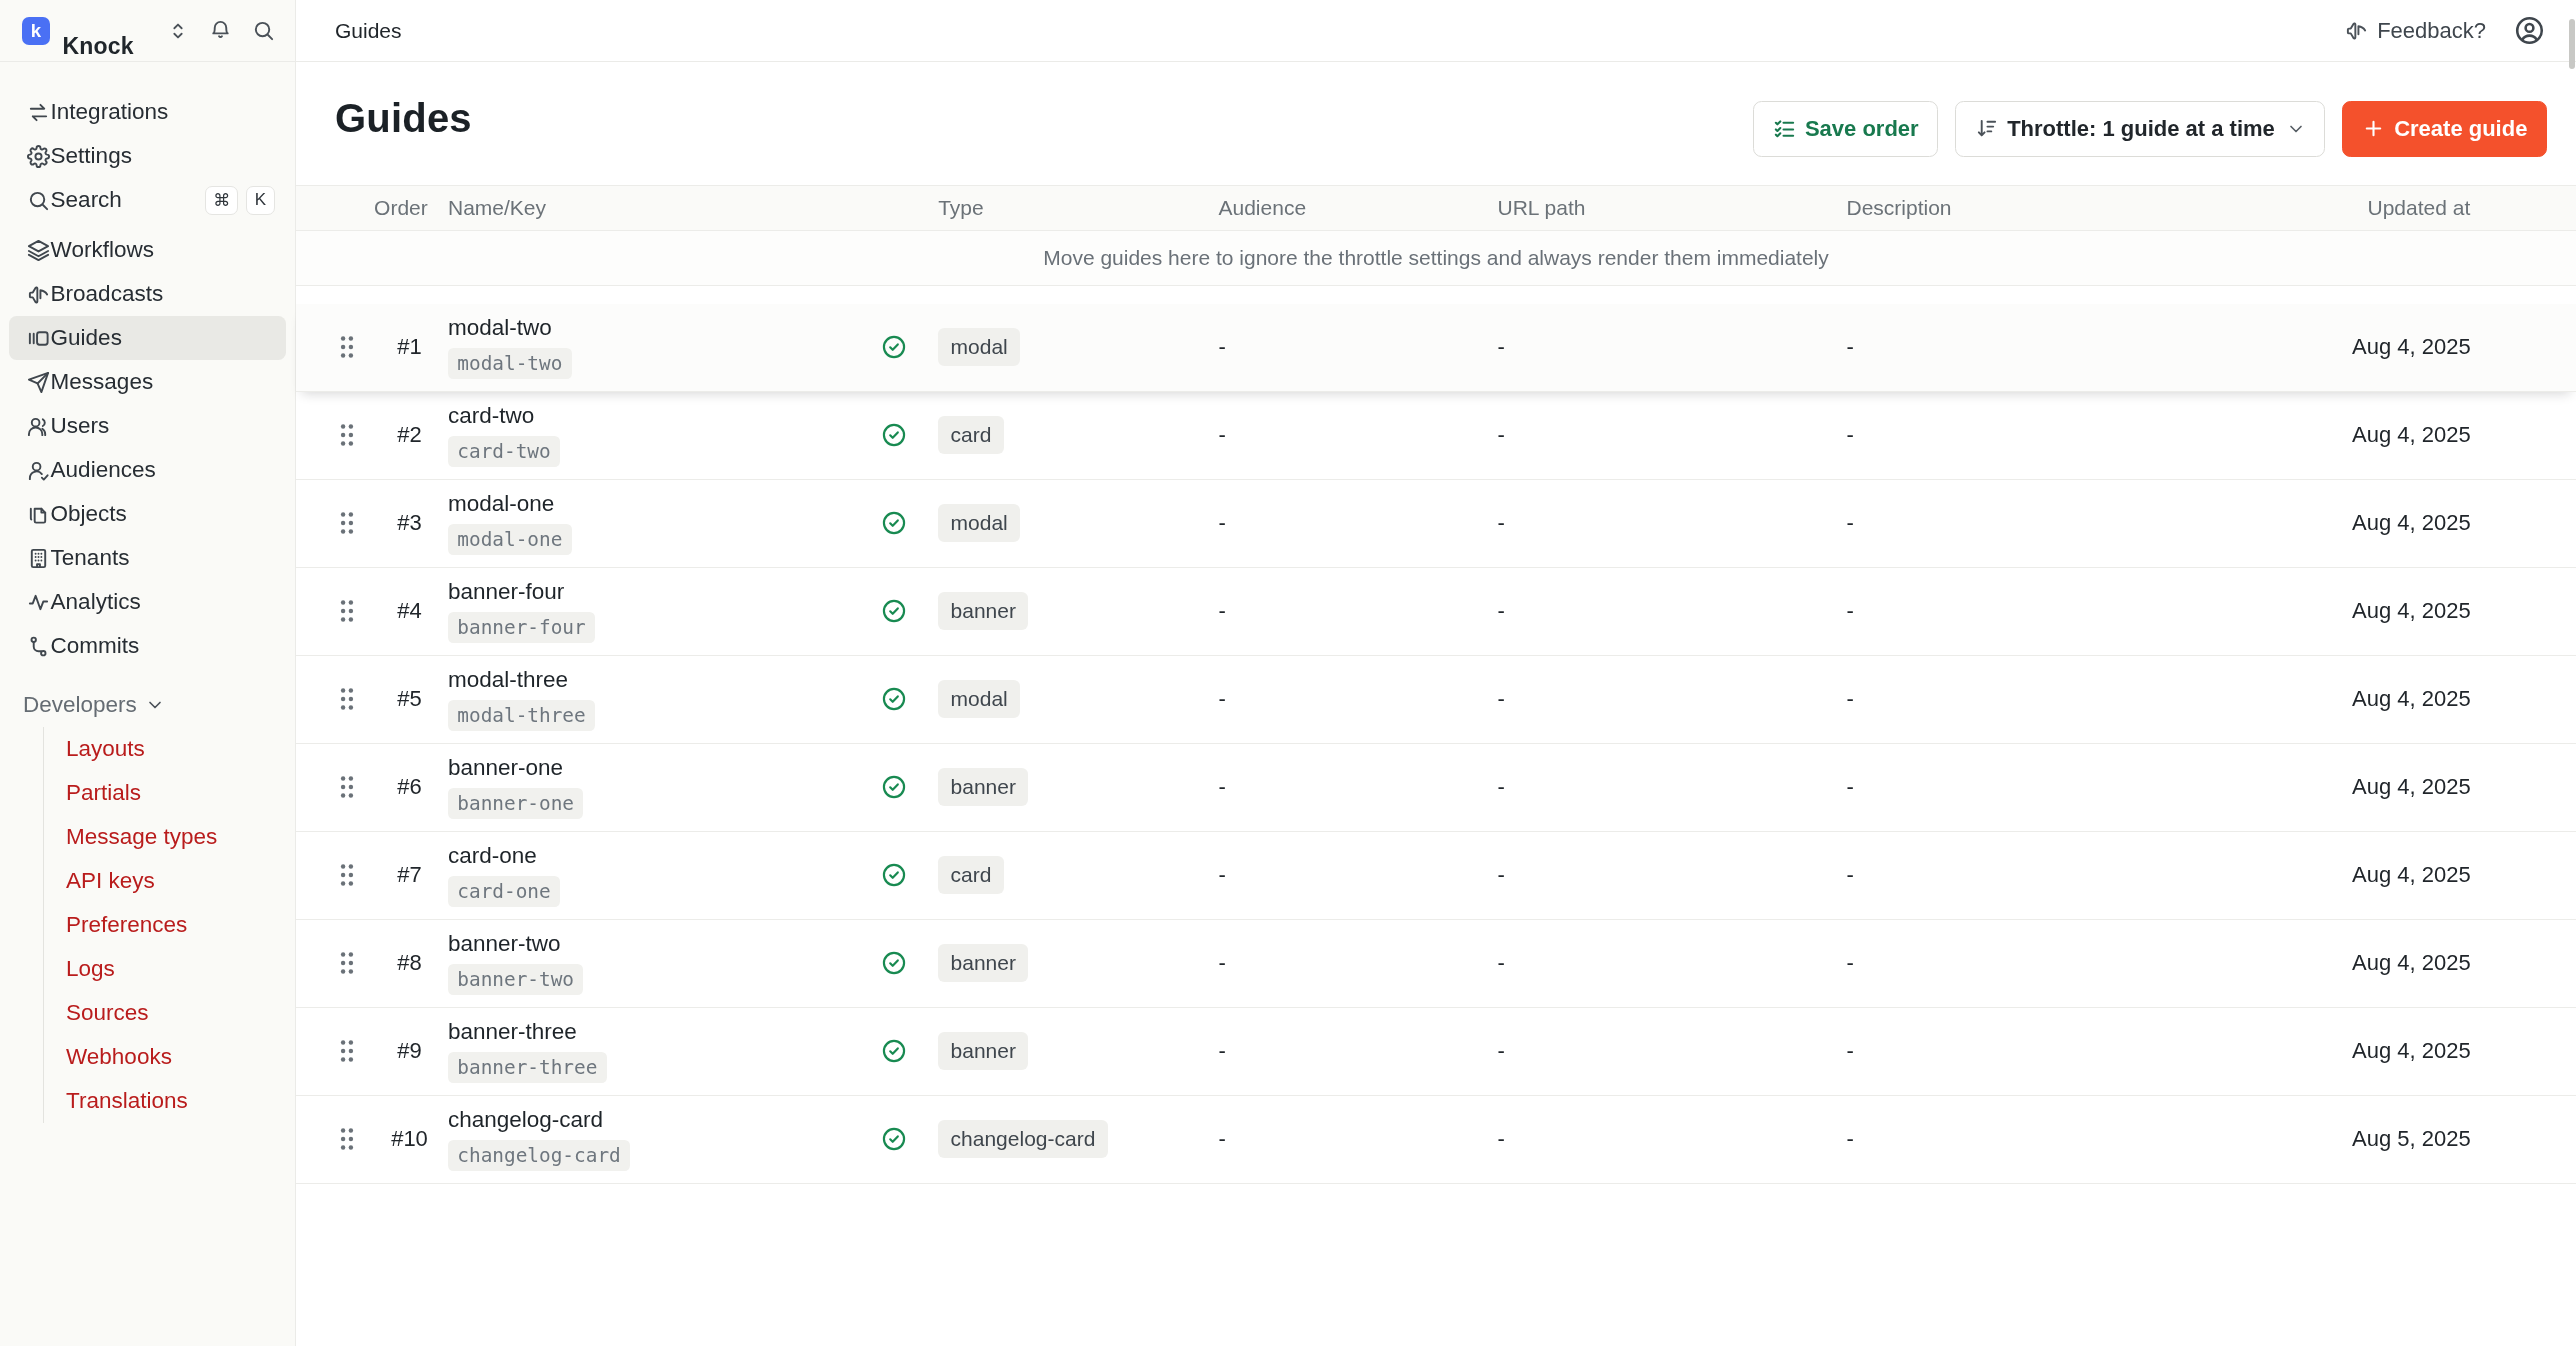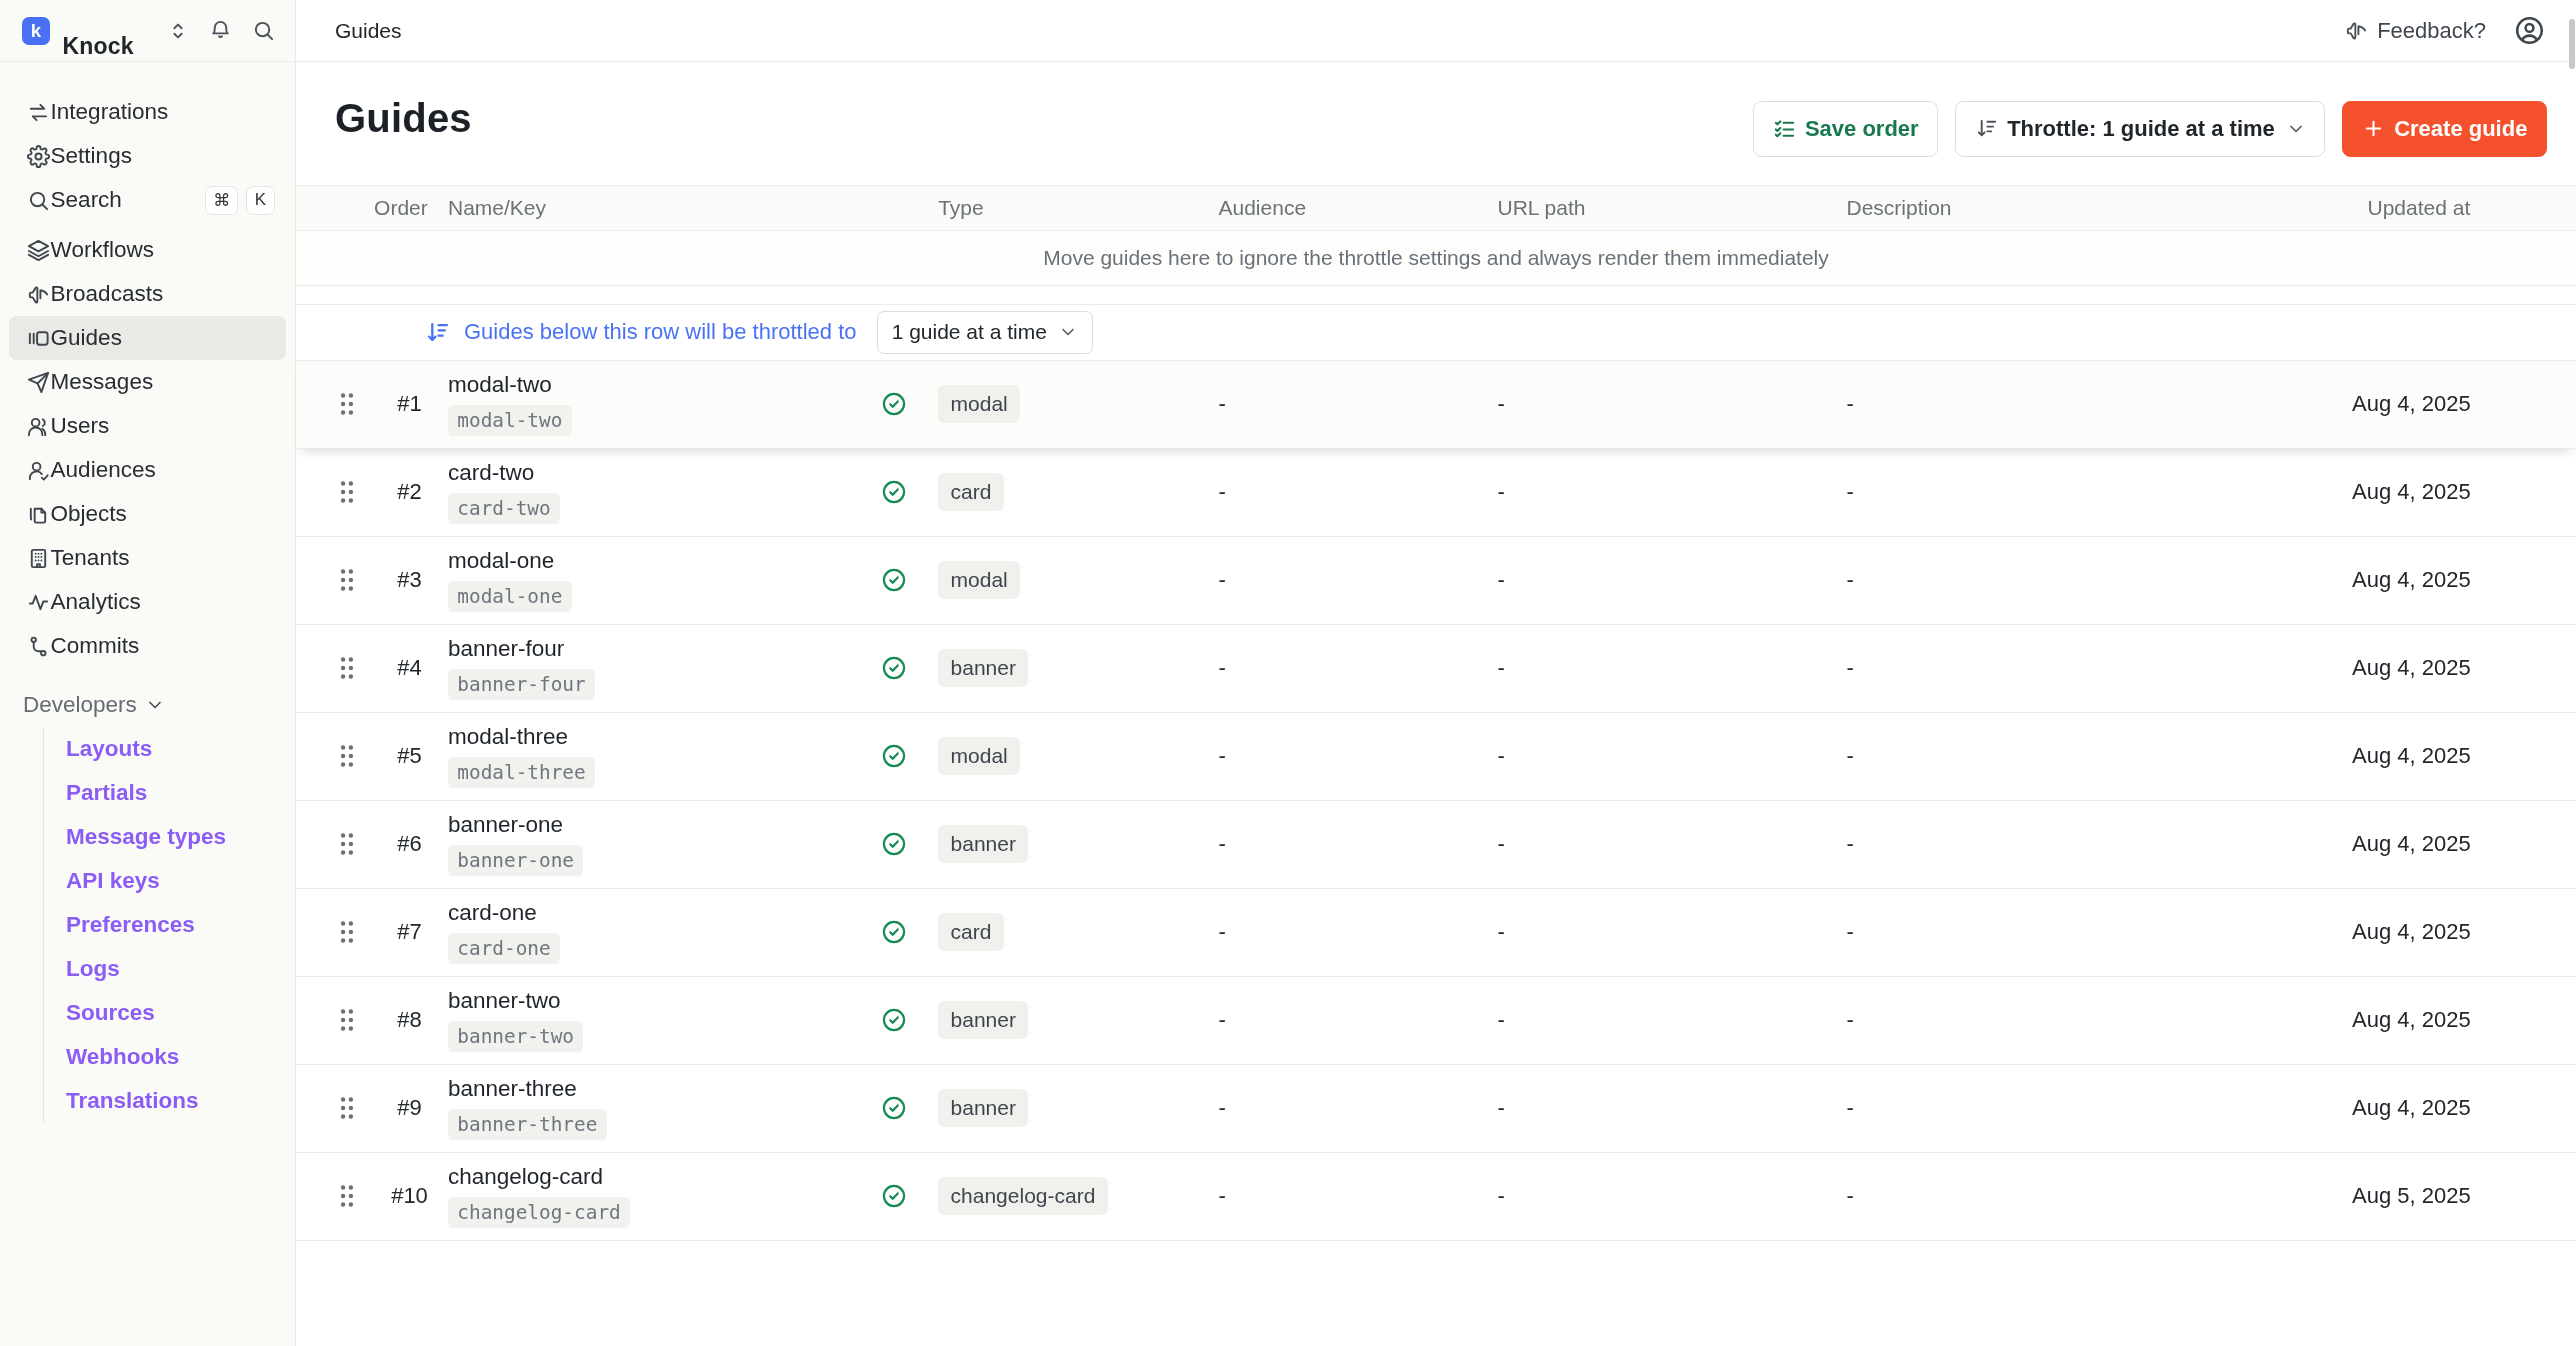--- a/index.html
+++ b/index.html
@@ -52,21 +52,21 @@
   .env-label { font-size:22.5px; font-weight:700; color:#20262B; }
   .env-header .chev { margin-left:auto; color:#565D64; }
   .env-nav { margin-top:6.2px; }
   .devs-header {
     margin-top:15.5px; height:43px; display:flex; align-items:center; gap:7.7px;
     padding-left:23px; color:#656C73; font-size:22.5px; cursor:pointer;
   }
   .sub-nav { margin-left:43px; border-left:1.5px solid #E3E3DF; }
   .sub-item {
     height:44px; display:flex; align-items:center;
-    padding-left:22px; font-size:22.5px; color:#8b5cf6; cursor:pointer;font-weight:bold;
+    padding-left:22px; font-size:22.5px; color:#b91c1c; cursor:pointer;
   }
   
   .main { flex:1; height:100%; display:flex; flex-direction:column; position:relative; }
   .topbar {
     height:62px; border-bottom:1.5px solid #EBEBE8;
     display:flex; align-items:center; padding:0 31px 0 39px;
   }
   .crumb { font-size:21px; color:#21262B; }
   .topbar-right { margin-left:auto; display:flex; align-items:center; gap:28px; }
   .feedback { display:flex; align-items:center; gap:9.3px; color:#3F464D; font-size:22px; cursor:pointer; }
@@ -412,39 +412,20 @@
         <span class="th type">Type</span>
         <span class="th aud">Audience</span>
         <span class="th url">URL path</span>
         <span class="th desc">Description</span>
         <span class="th date">Updated at</span>
       </div>
     <div class="dropzone">
       <span>Move guides here to ignore the throttle settings and always render them immediately</span>
     </div>
     <div class="gap"></div>
-    <div class="throttle-row">
-      <span class="throttle-label">
-        <span class="icon">
-            <svg width="25" height="25" viewBox="0 0 24 24" fill="none" stroke="#4A72F5" stroke-width="2.2" stroke-linecap="round" stroke-linejoin="round">
-              <path d="M7 4v15M4 16l3 3.2L10 16"></path>
-              <path d="M13 5h8M13 10h6M13 15h4"></path>
-            </svg>
-          </span>
-        <span>Guides below this row will be throttled to</span>
-      </span>
-      <span class="throttle-select">
-        <span>1 guide at a time</span>
-        <span class="icon chev">
-            <svg width="20" height="20" viewBox="0 0 24 24" fill="none" stroke="currentColor" stroke-width="2" stroke-linecap="round" stroke-linejoin="round">
-              <path d="M6 9l6 6 6-6"></path>
-            </svg>
-          </span>
-      </span>
-    </div>
     <div class="rows" id="rows">
         <div class="grow tgrid first">
     <span class="drag">
             <svg width="20" height="26" viewBox="0 0 14 20" fill="currentColor">
               <circle cx="4" cy="3.5" r="1.7"></circle>
               <circle cx="10" cy="3.5" r="1.7"></circle>
               <circle cx="4" cy="10" r="1.7"></circle>
               <circle cx="10" cy="10" r="1.7"></circle>
               <circle cx="4" cy="16.5" r="1.7"></circle>
               <circle cx="10" cy="16.5" r="1.7"></circle>

